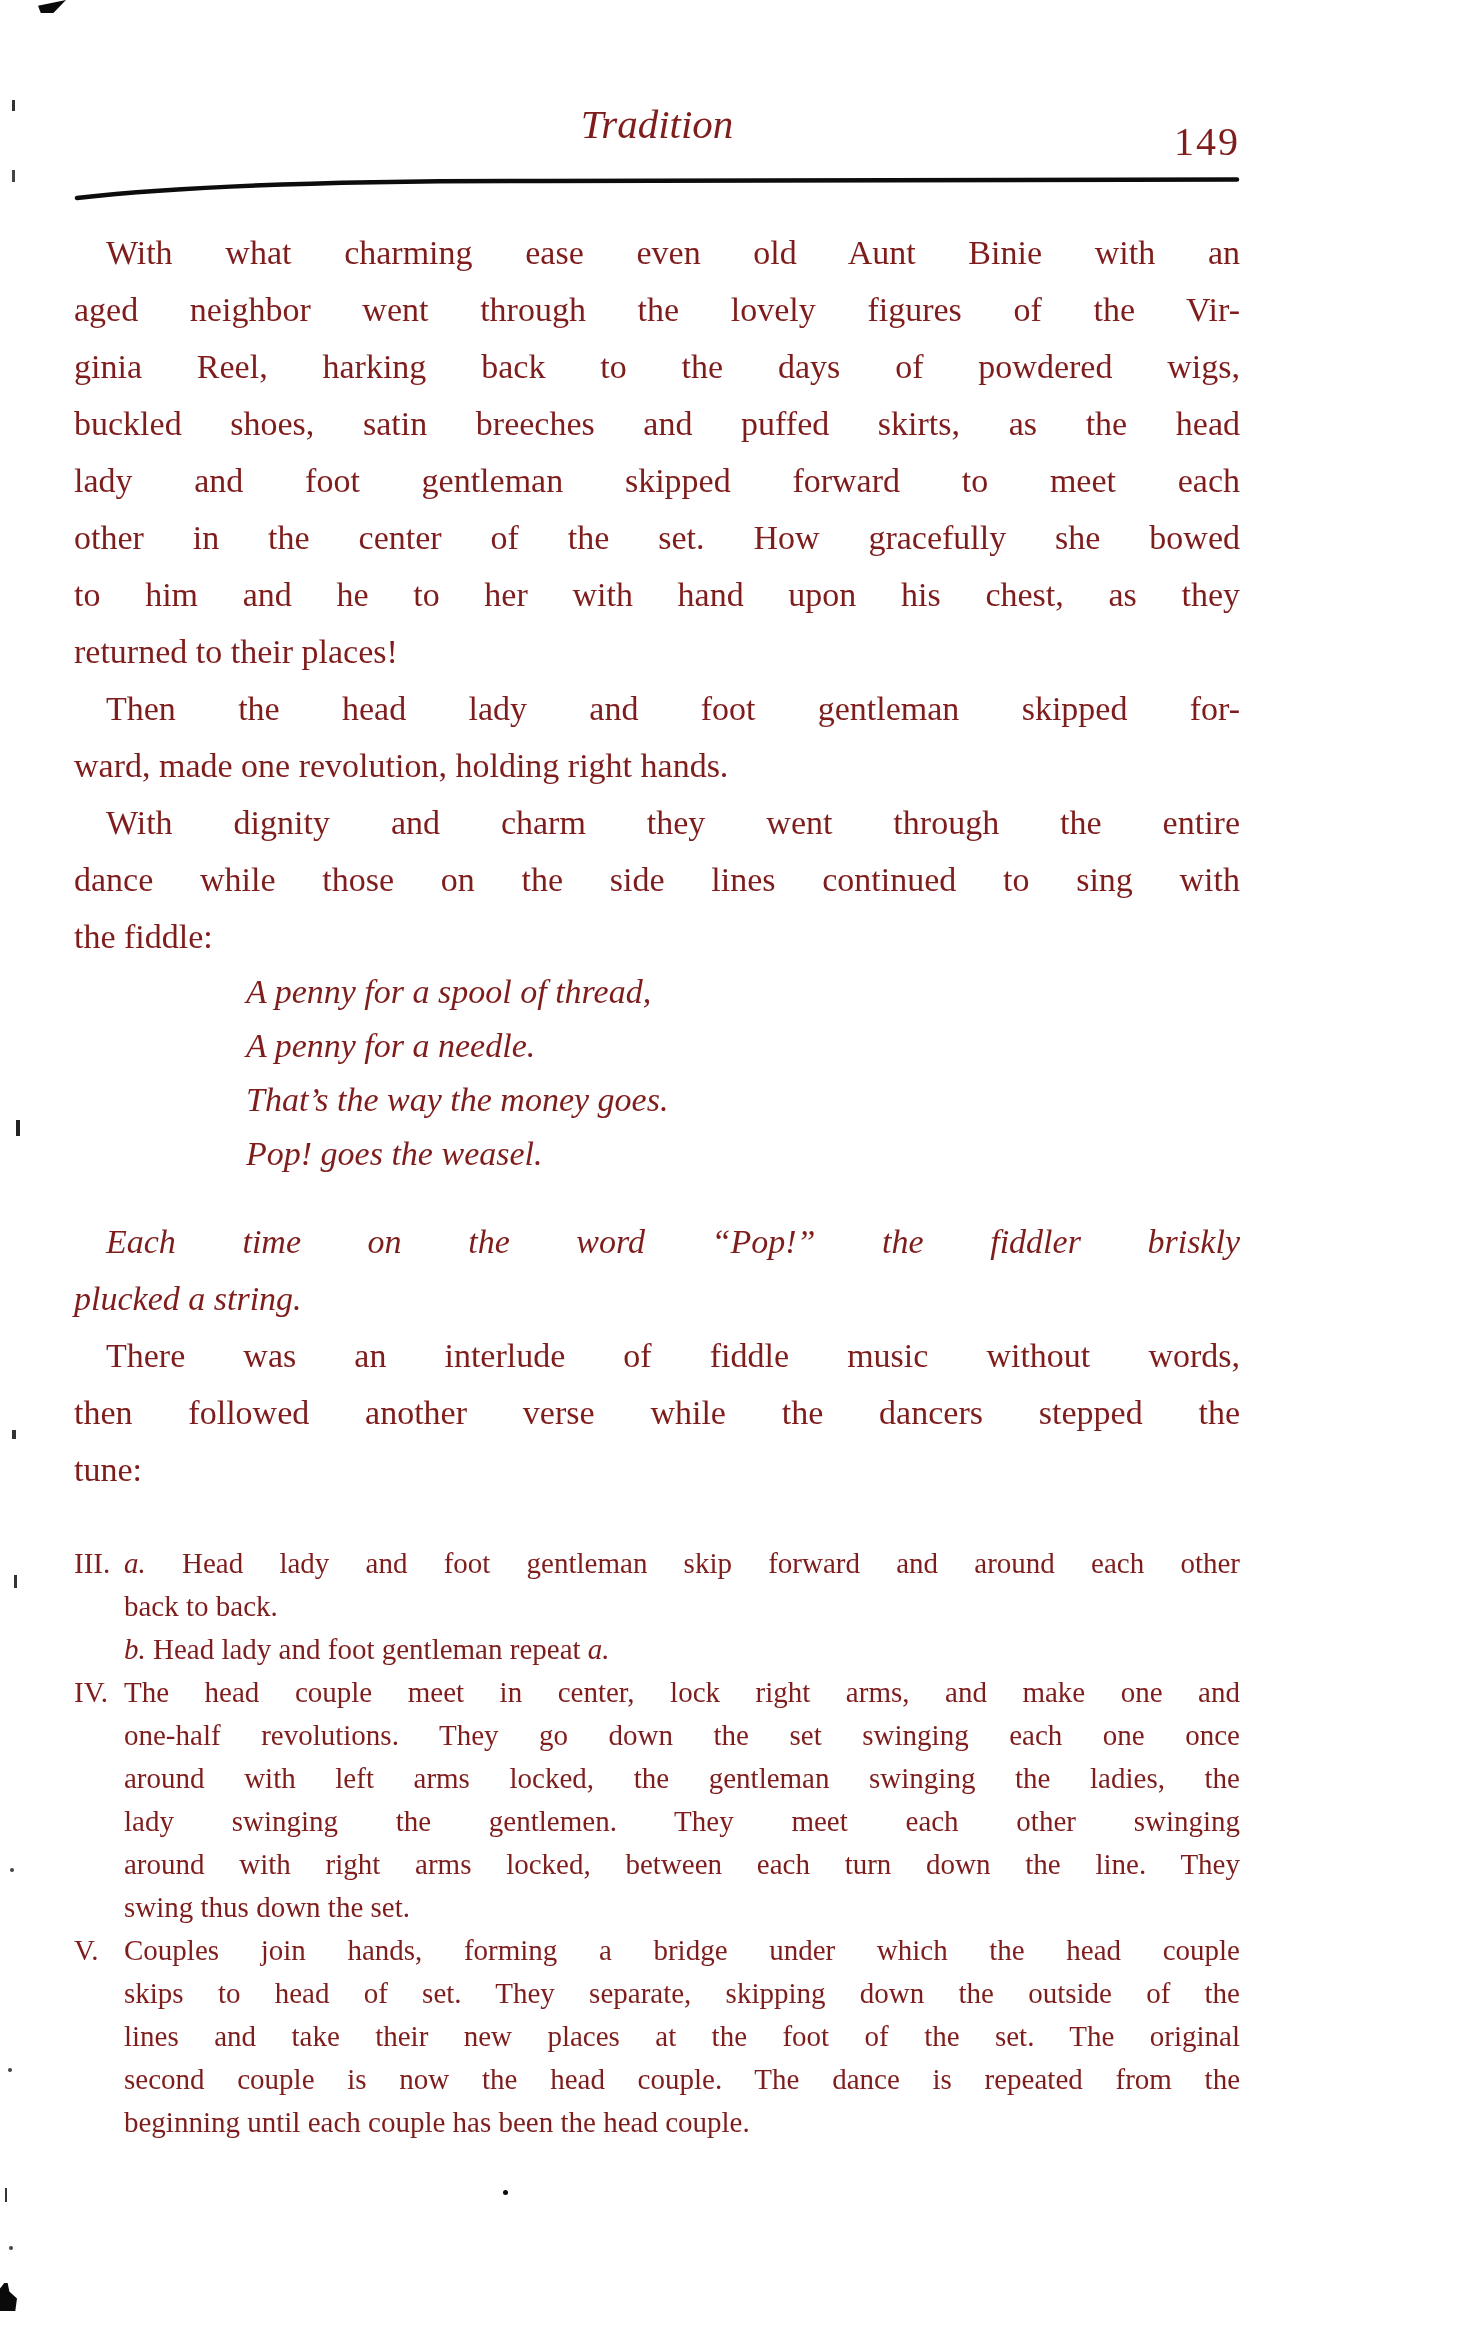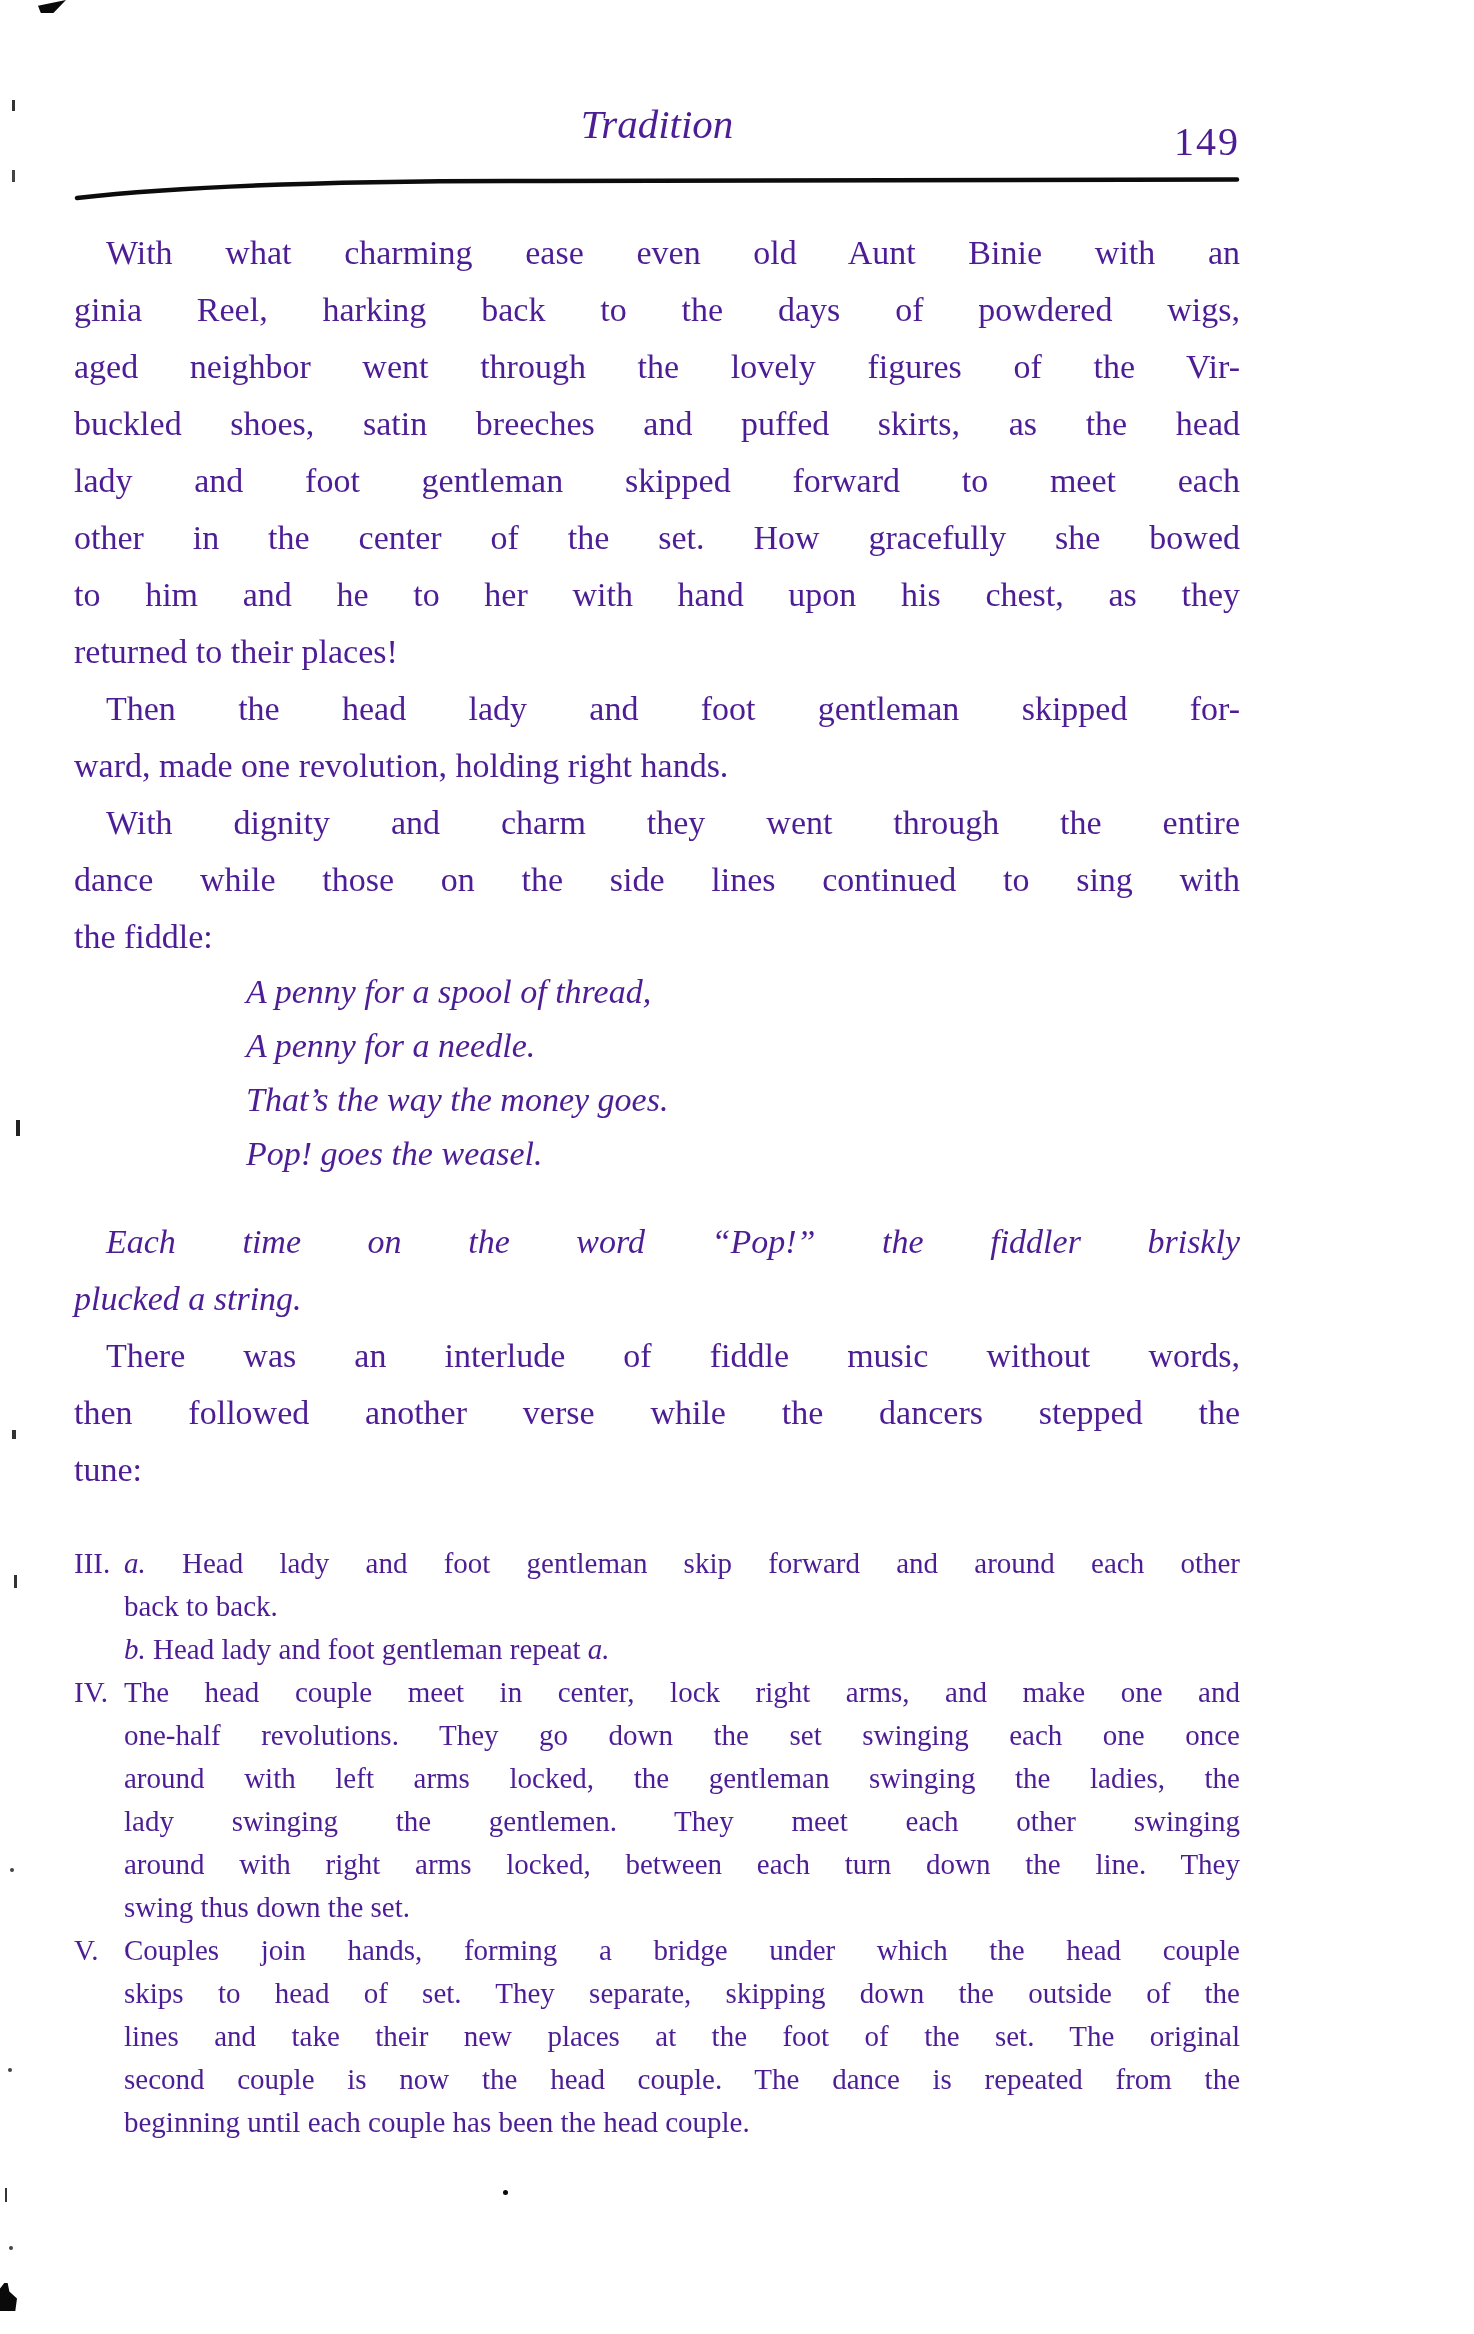--- a/index.html
+++ b/index.html
@@ -2,21 +2,21 @@
 <html><head>
 <meta charset="utf-8">
 <style>
   html,body { margin:0; padding:0; background:#ffffff; }
   .page {
     position:relative;
     width:1300px; height:2334px;
     background:#ffffff;
     overflow:hidden;
     font-family:"Liberation Serif","DejaVu Serif",serif;
-    color:#4c1d95;
+    color:#7f1d1d;
   }
   .content { position:absolute; left:74px; top:94px; width:1166px; }
 
   
   .header { position:relative; height:64px; }
   .header .title {
     text-align:center; font-style:italic; font-size:41px; line-height:60px;
   }
   .header .pagenum {
     position:absolute; right:0; top:20px; font-size:40px; line-height:56px; letter-spacing:2px;
@@ -76,22 +76,22 @@
       <div class="pagenum">149</div>
     </div>
 
     <svg class="rule" width="1166" height="26" viewBox="0 0 1166 26">
       <path d="M 3 22 C 120 9, 280 4.5, 470 5 L 1163 3.5" fill="none" stroke="#0c0c0c" stroke-width="4.5" stroke-linecap="round"></path>
     </svg>
 
     <div id="paragraphs">
         <div class="para prose">
           <div class="line just ind"><span>With what charming ease even old Aunt Binie with an</span></div>
+          <div class="line just"><span>aged neighbor went through the lovely figures of the Vir-</span></div>
           <div class="line just"><span>ginia Reel, harking back to the days of powdered wigs,</span></div>
-          <div class="line just"><span>aged neighbor went through the lovely figures of the Vir-</span></div>
           <div class="line just"><span>buckled shoes, satin breeches and puffed skirts, as the head</span></div>
           <div class="line just"><span>lady and foot gentleman skipped forward to meet each</span></div>
           <div class="line just"><span>other in the center of the set. How gracefully she bowed</span></div>
           <div class="line just"><span>to him and he to her with hand upon his chest, as they</span></div>
           <div class="line"><span>returned to their places!</span></div>
         </div>
         <div class="para prose">
           <div class="line just ind"><span>Then the head lady and foot gentleman skipped for-</span></div>
           <div class="line"><span>ward, made one revolution, holding right hands.</span></div>
         </div>

